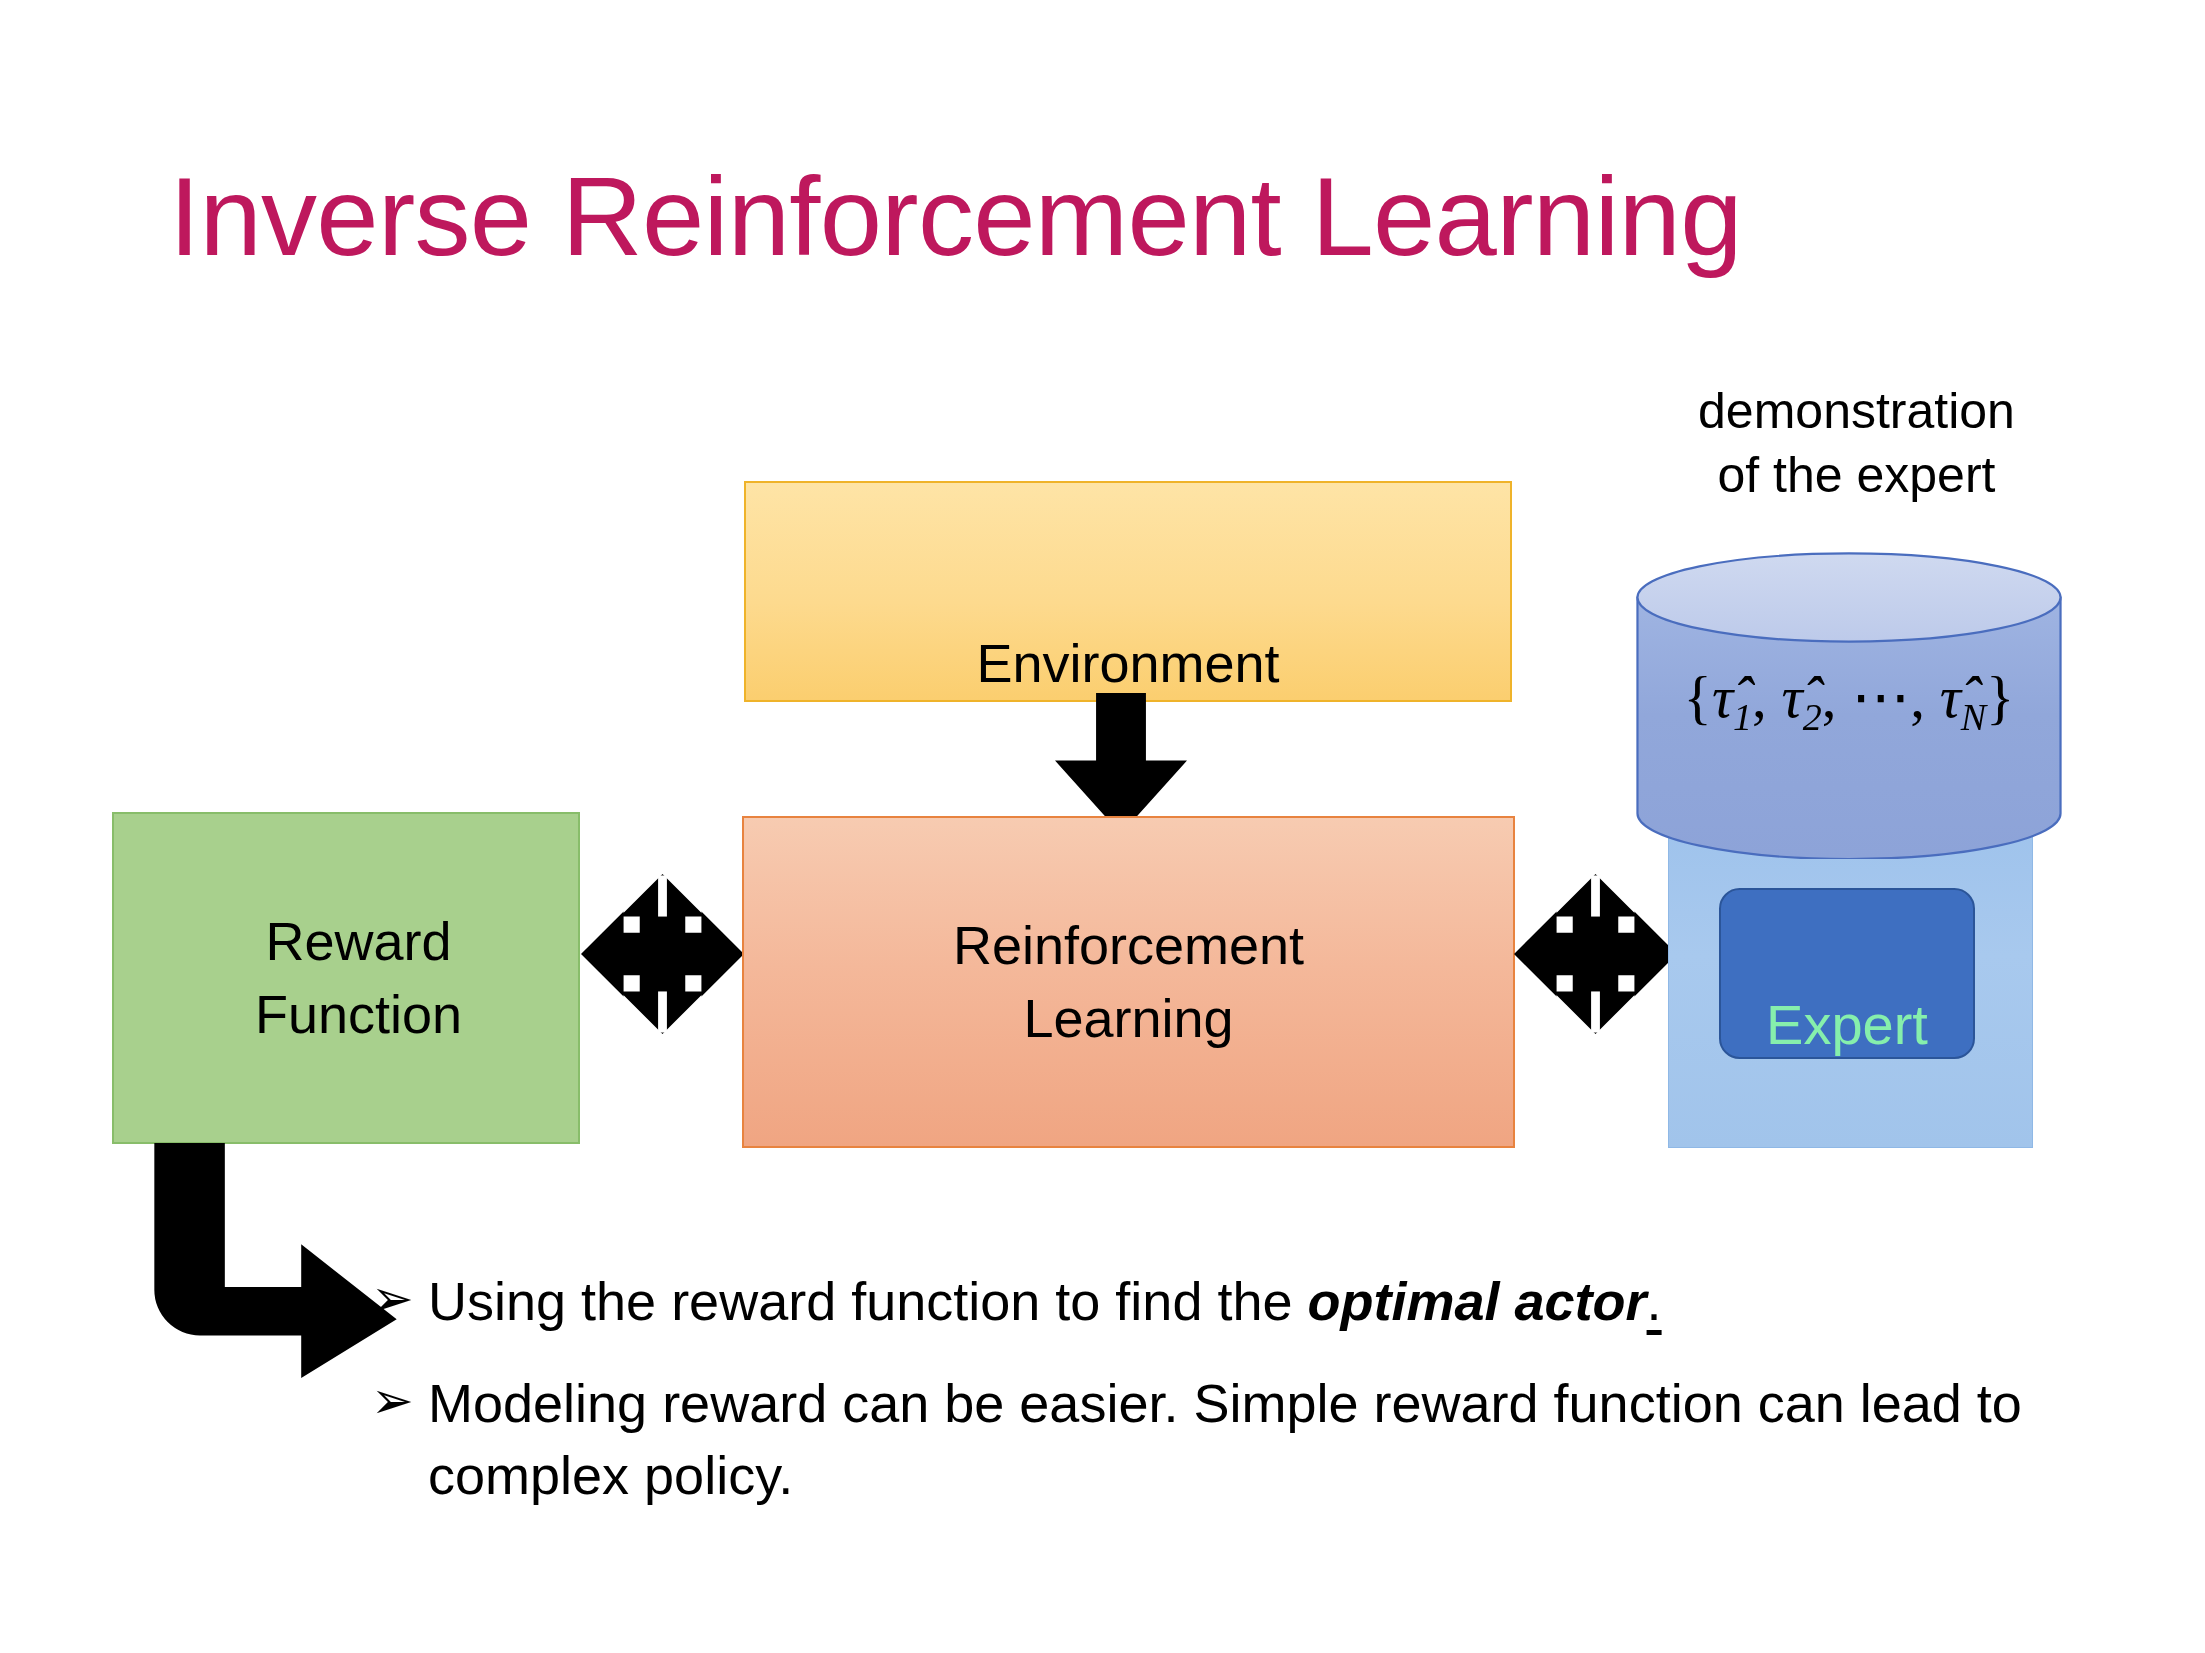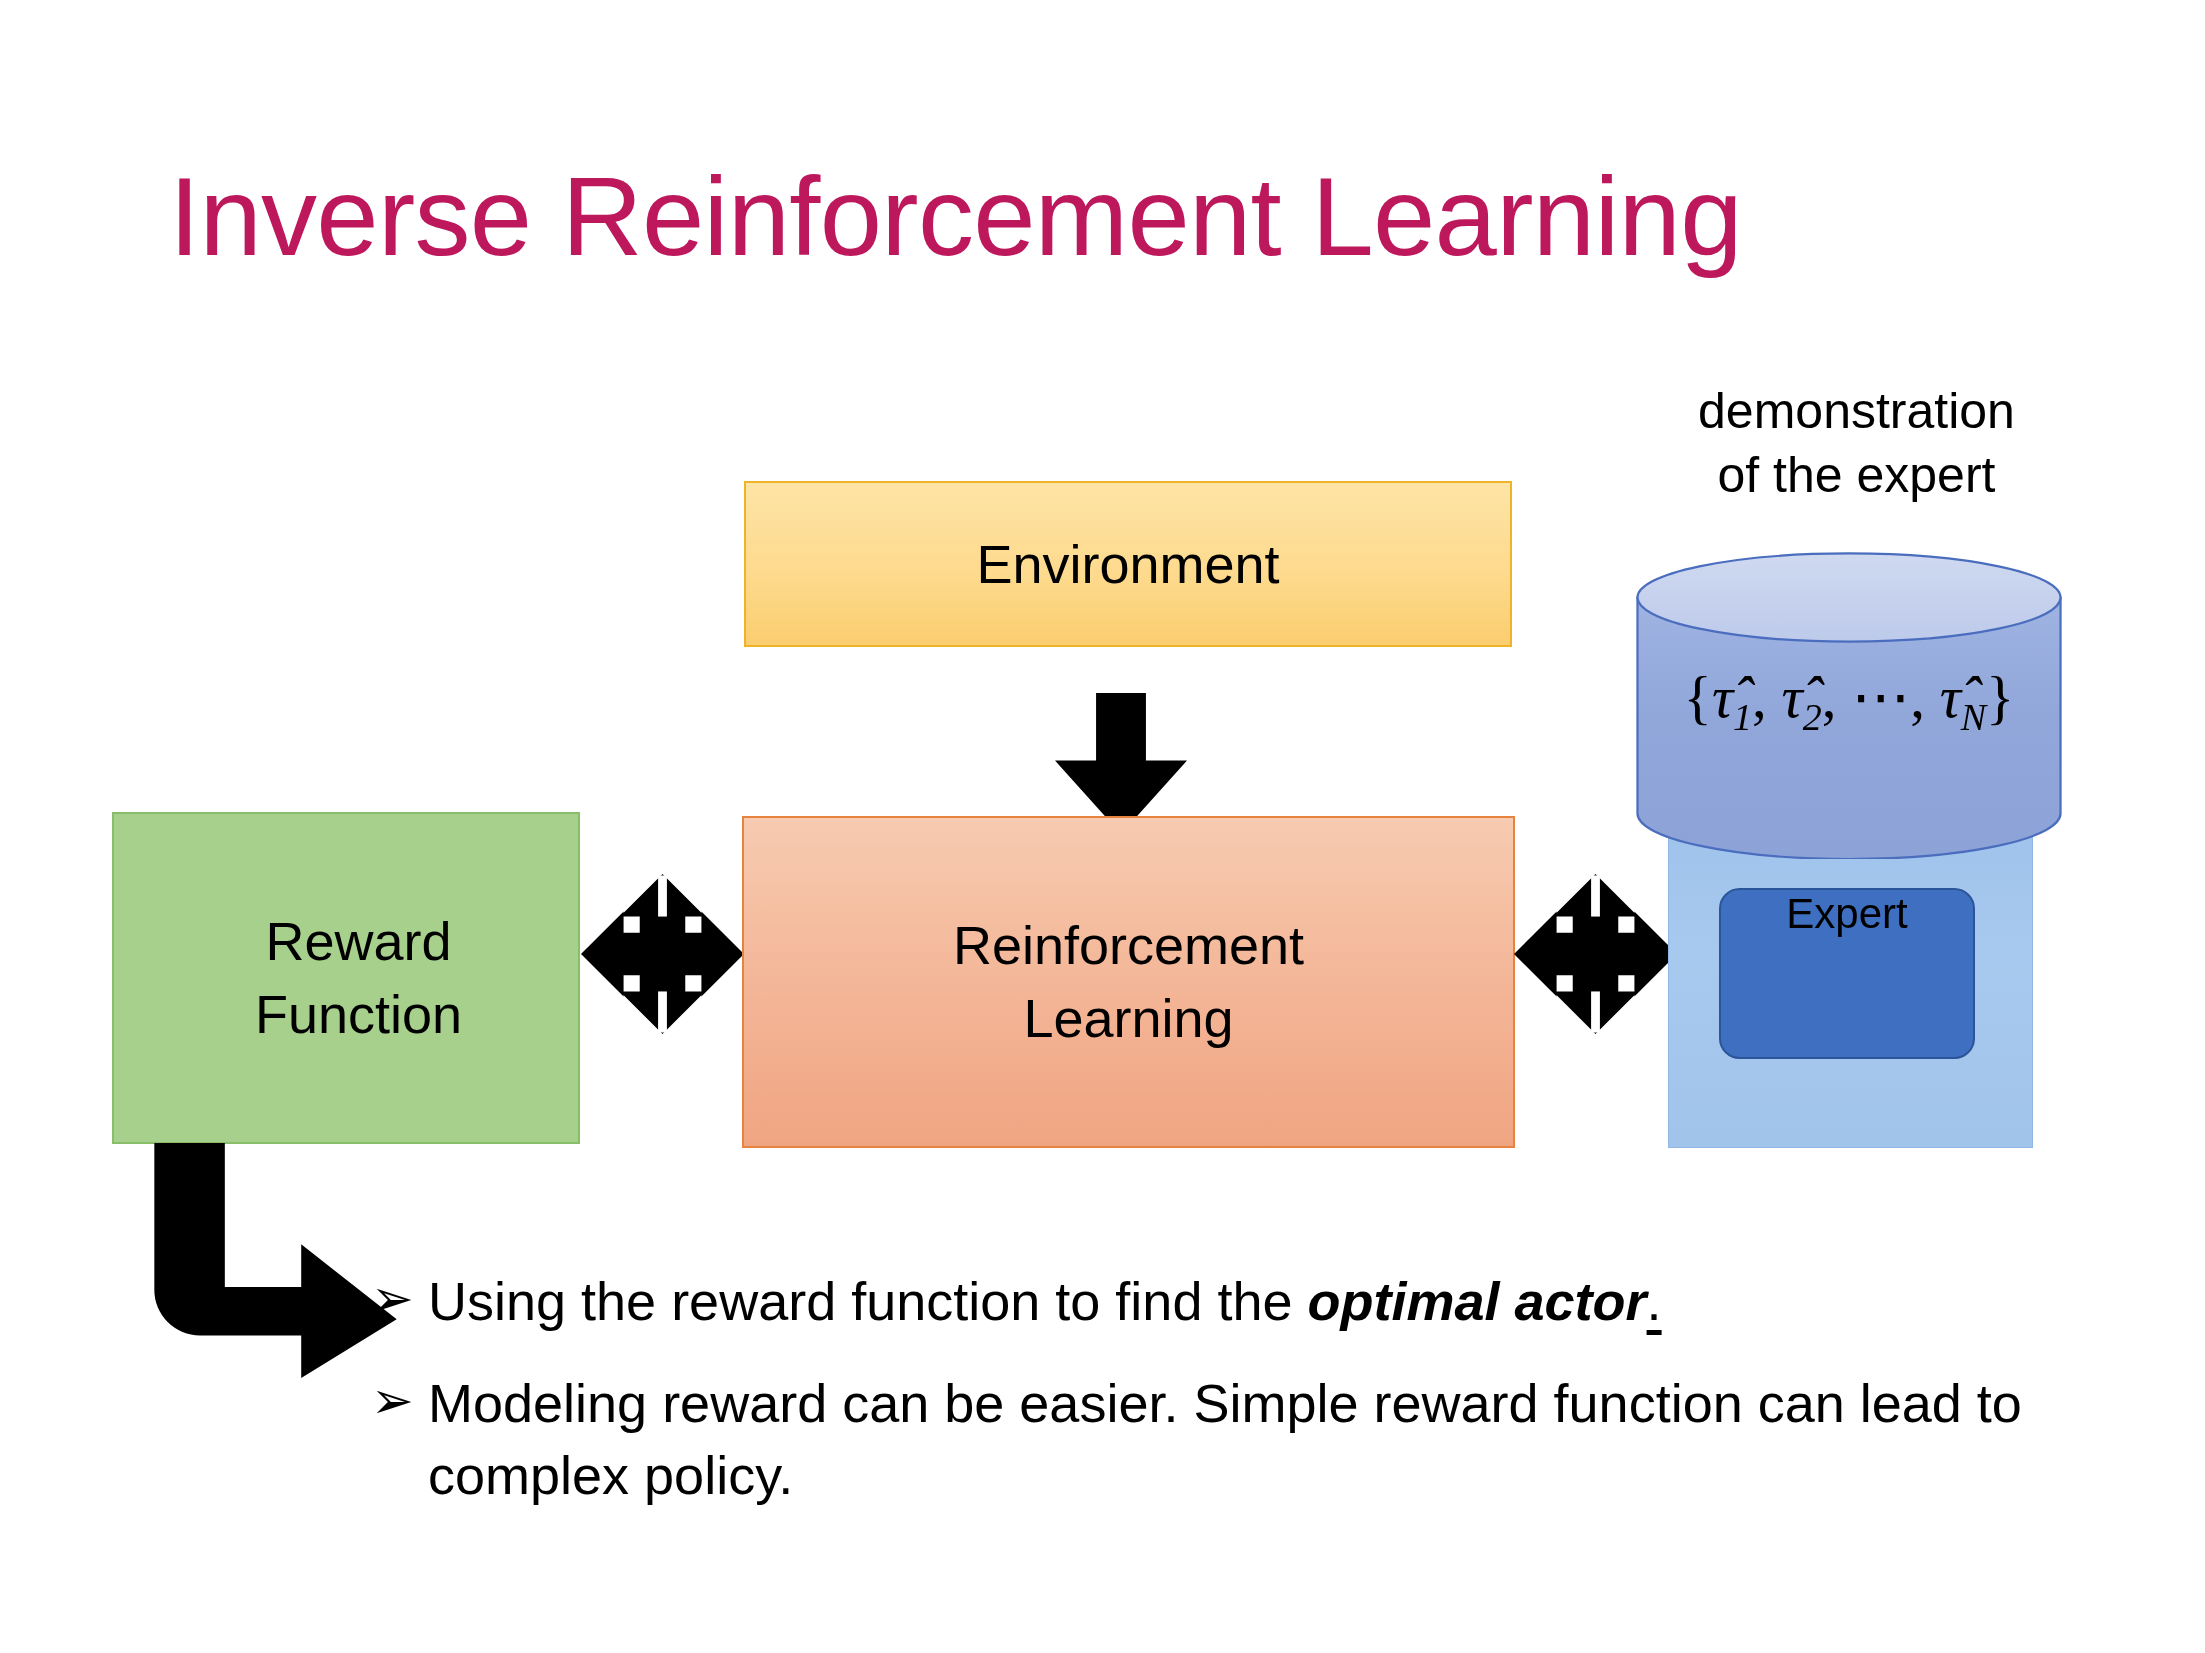--- a/index.html
+++ b/index.html
@@ -39,24 +39,25 @@
     align-items: center;
     justify-content: center;
     text-align: center;
     line-height: 1.35;
   }
 
   #env-box {
     left: 744px;
     top: 481px;
     width: 768px;
-    height: 166px;
+    height: 221px;
     background: linear-gradient(to bottom, #FEE4A6 0%, #FDDA8E 55%, #FBCE6F 100%);
     border: 2.2px solid #EFB32A;
     font-size: 54px;
+    align-items: flex-end;
   }
 
   #reward-box {
     left: 112px;
     top: 812px;
     width: 468px;
     height: 332px;
     background: #A8D08D;
     border: 2.2px solid #88BD6A;
     font-size: 54px;
@@ -89,24 +90,24 @@
     position: absolute;
     left: 1719px;
     top: 888px;
     width: 256px;
     height: 171px;
     background: #3E6FC1;
     border: 2.9px solid #2B5599;
     border-radius: 20.6px;
     box-sizing: border-box;
     display: flex;
-    align-items: flex-start;
+    align-items: flex-end;
     justify-content: center;
-    color: #000000;
-    font-size: 42px;
+    color: #86efac;
+    font-size: 56px;
     font-weight: 400;
   }
 
   
   #cylinder {
     position: absolute;
     left: 1636px;
     top: 552px;
     width: 426px;
     height: 307px;

